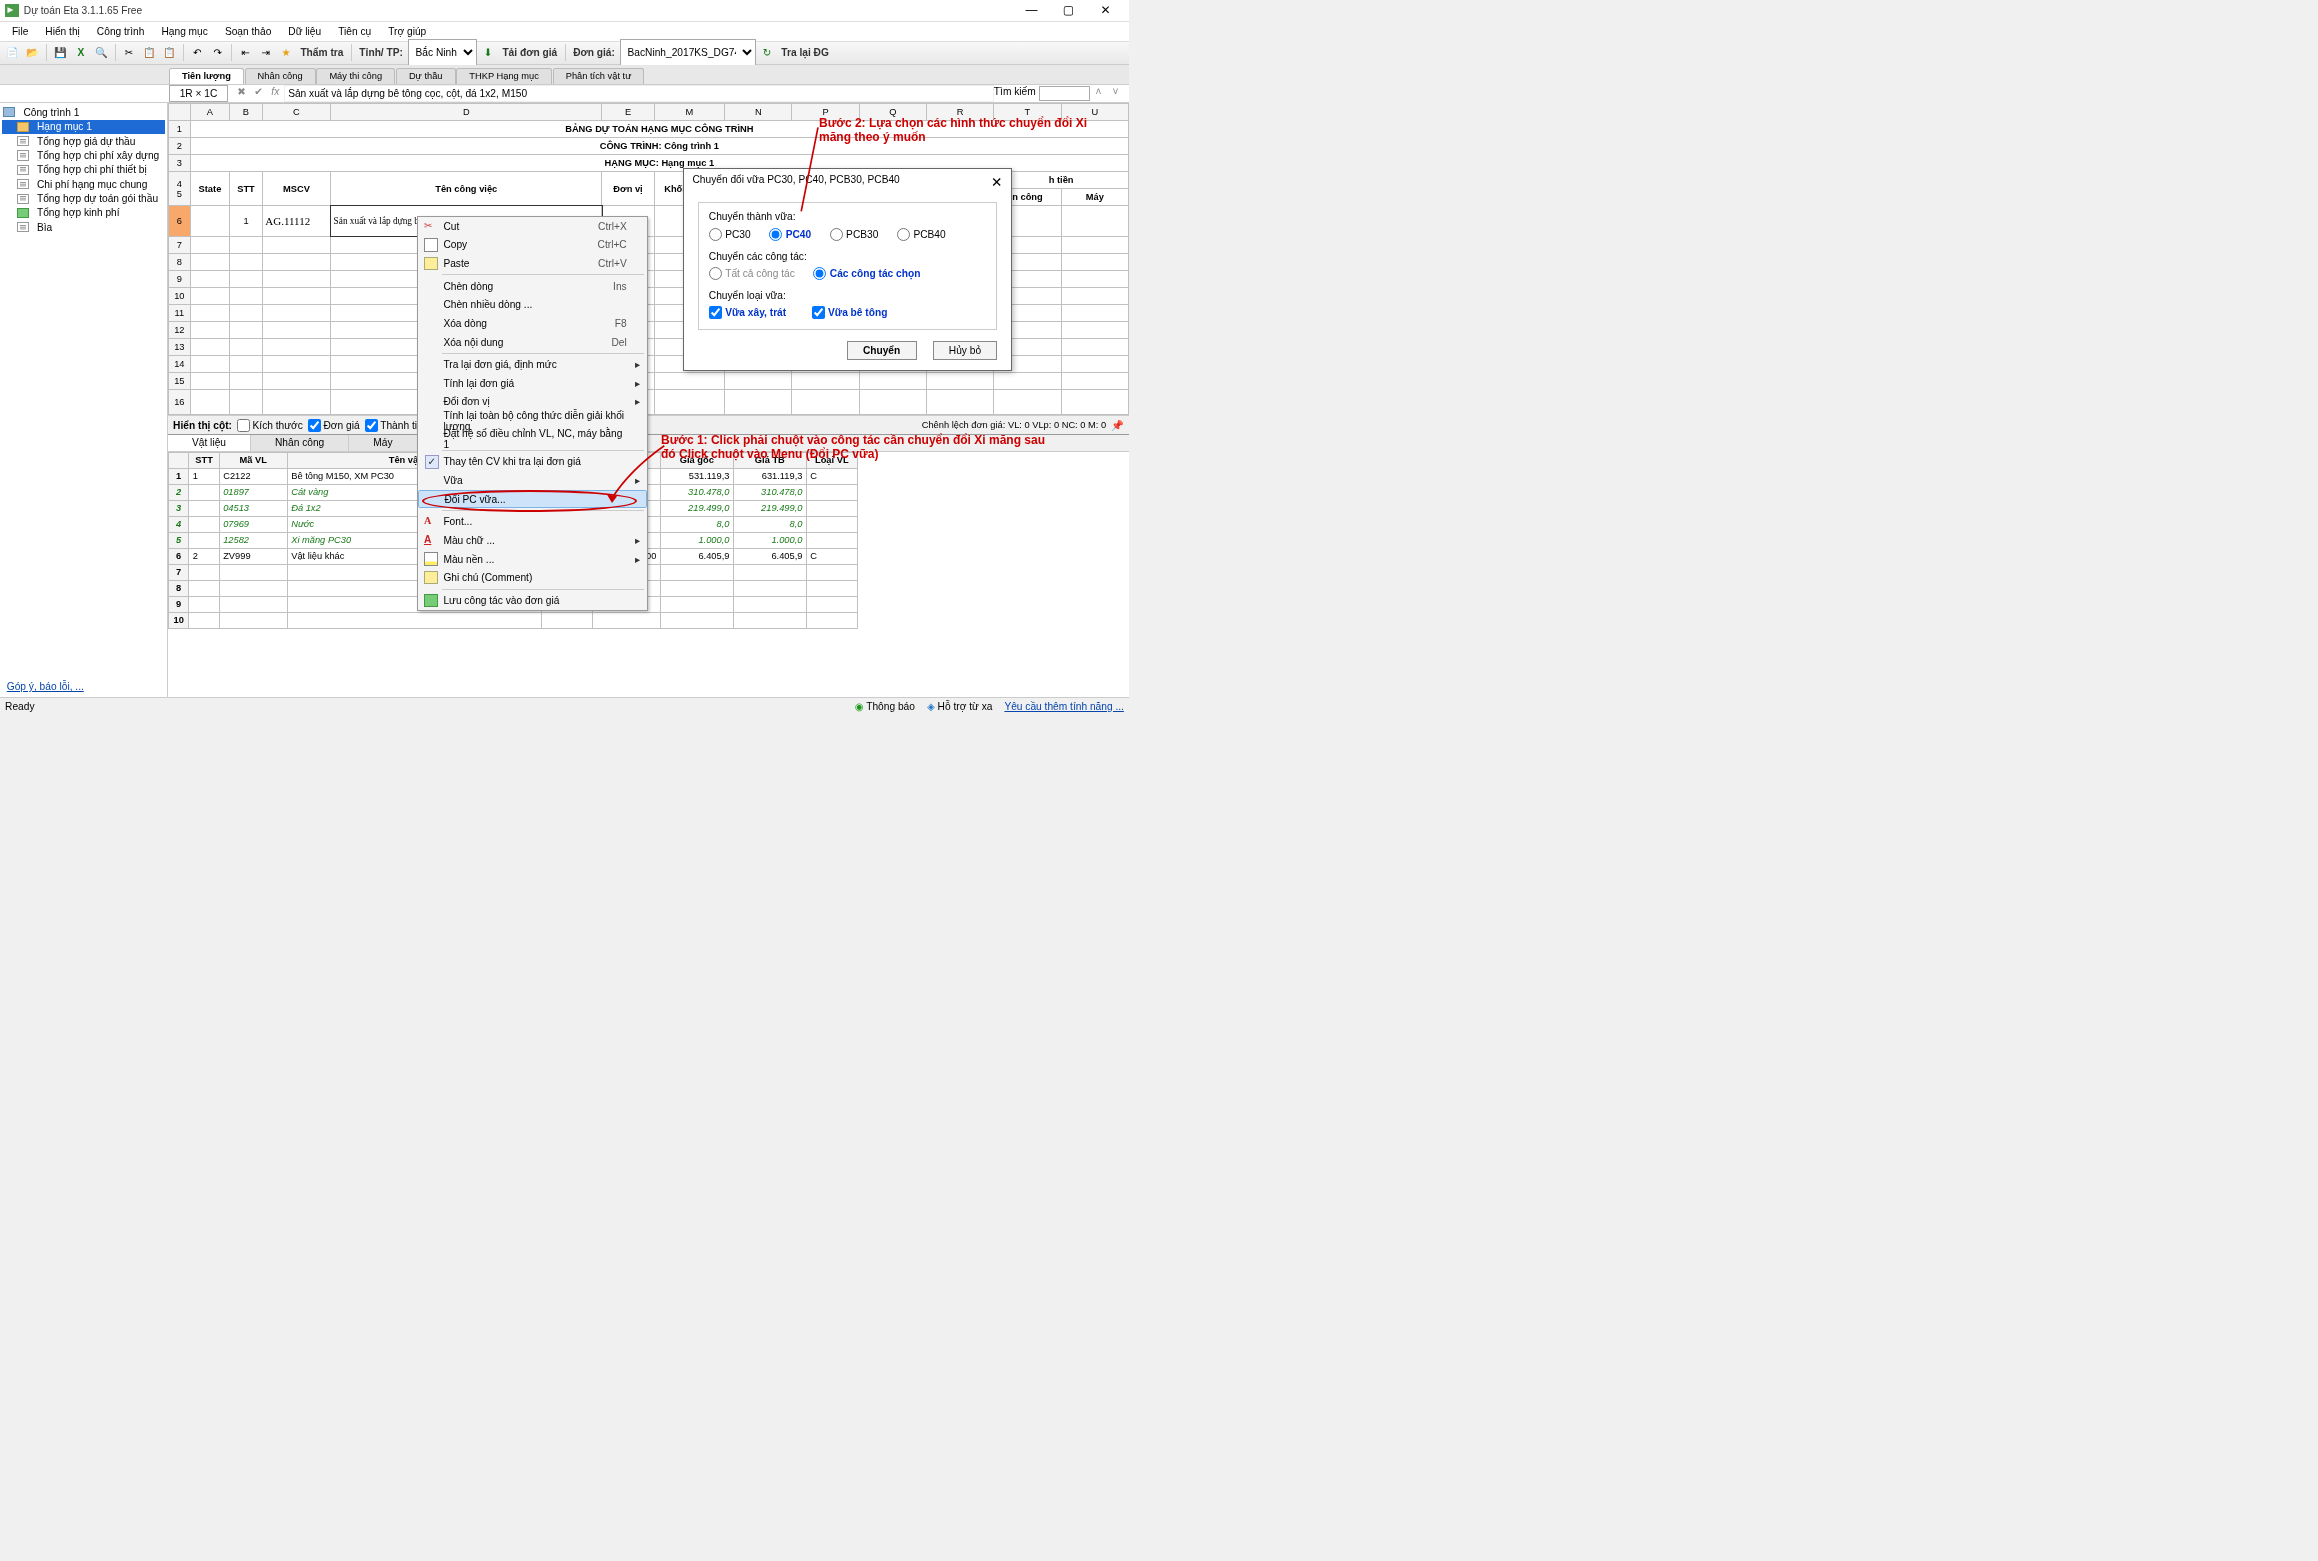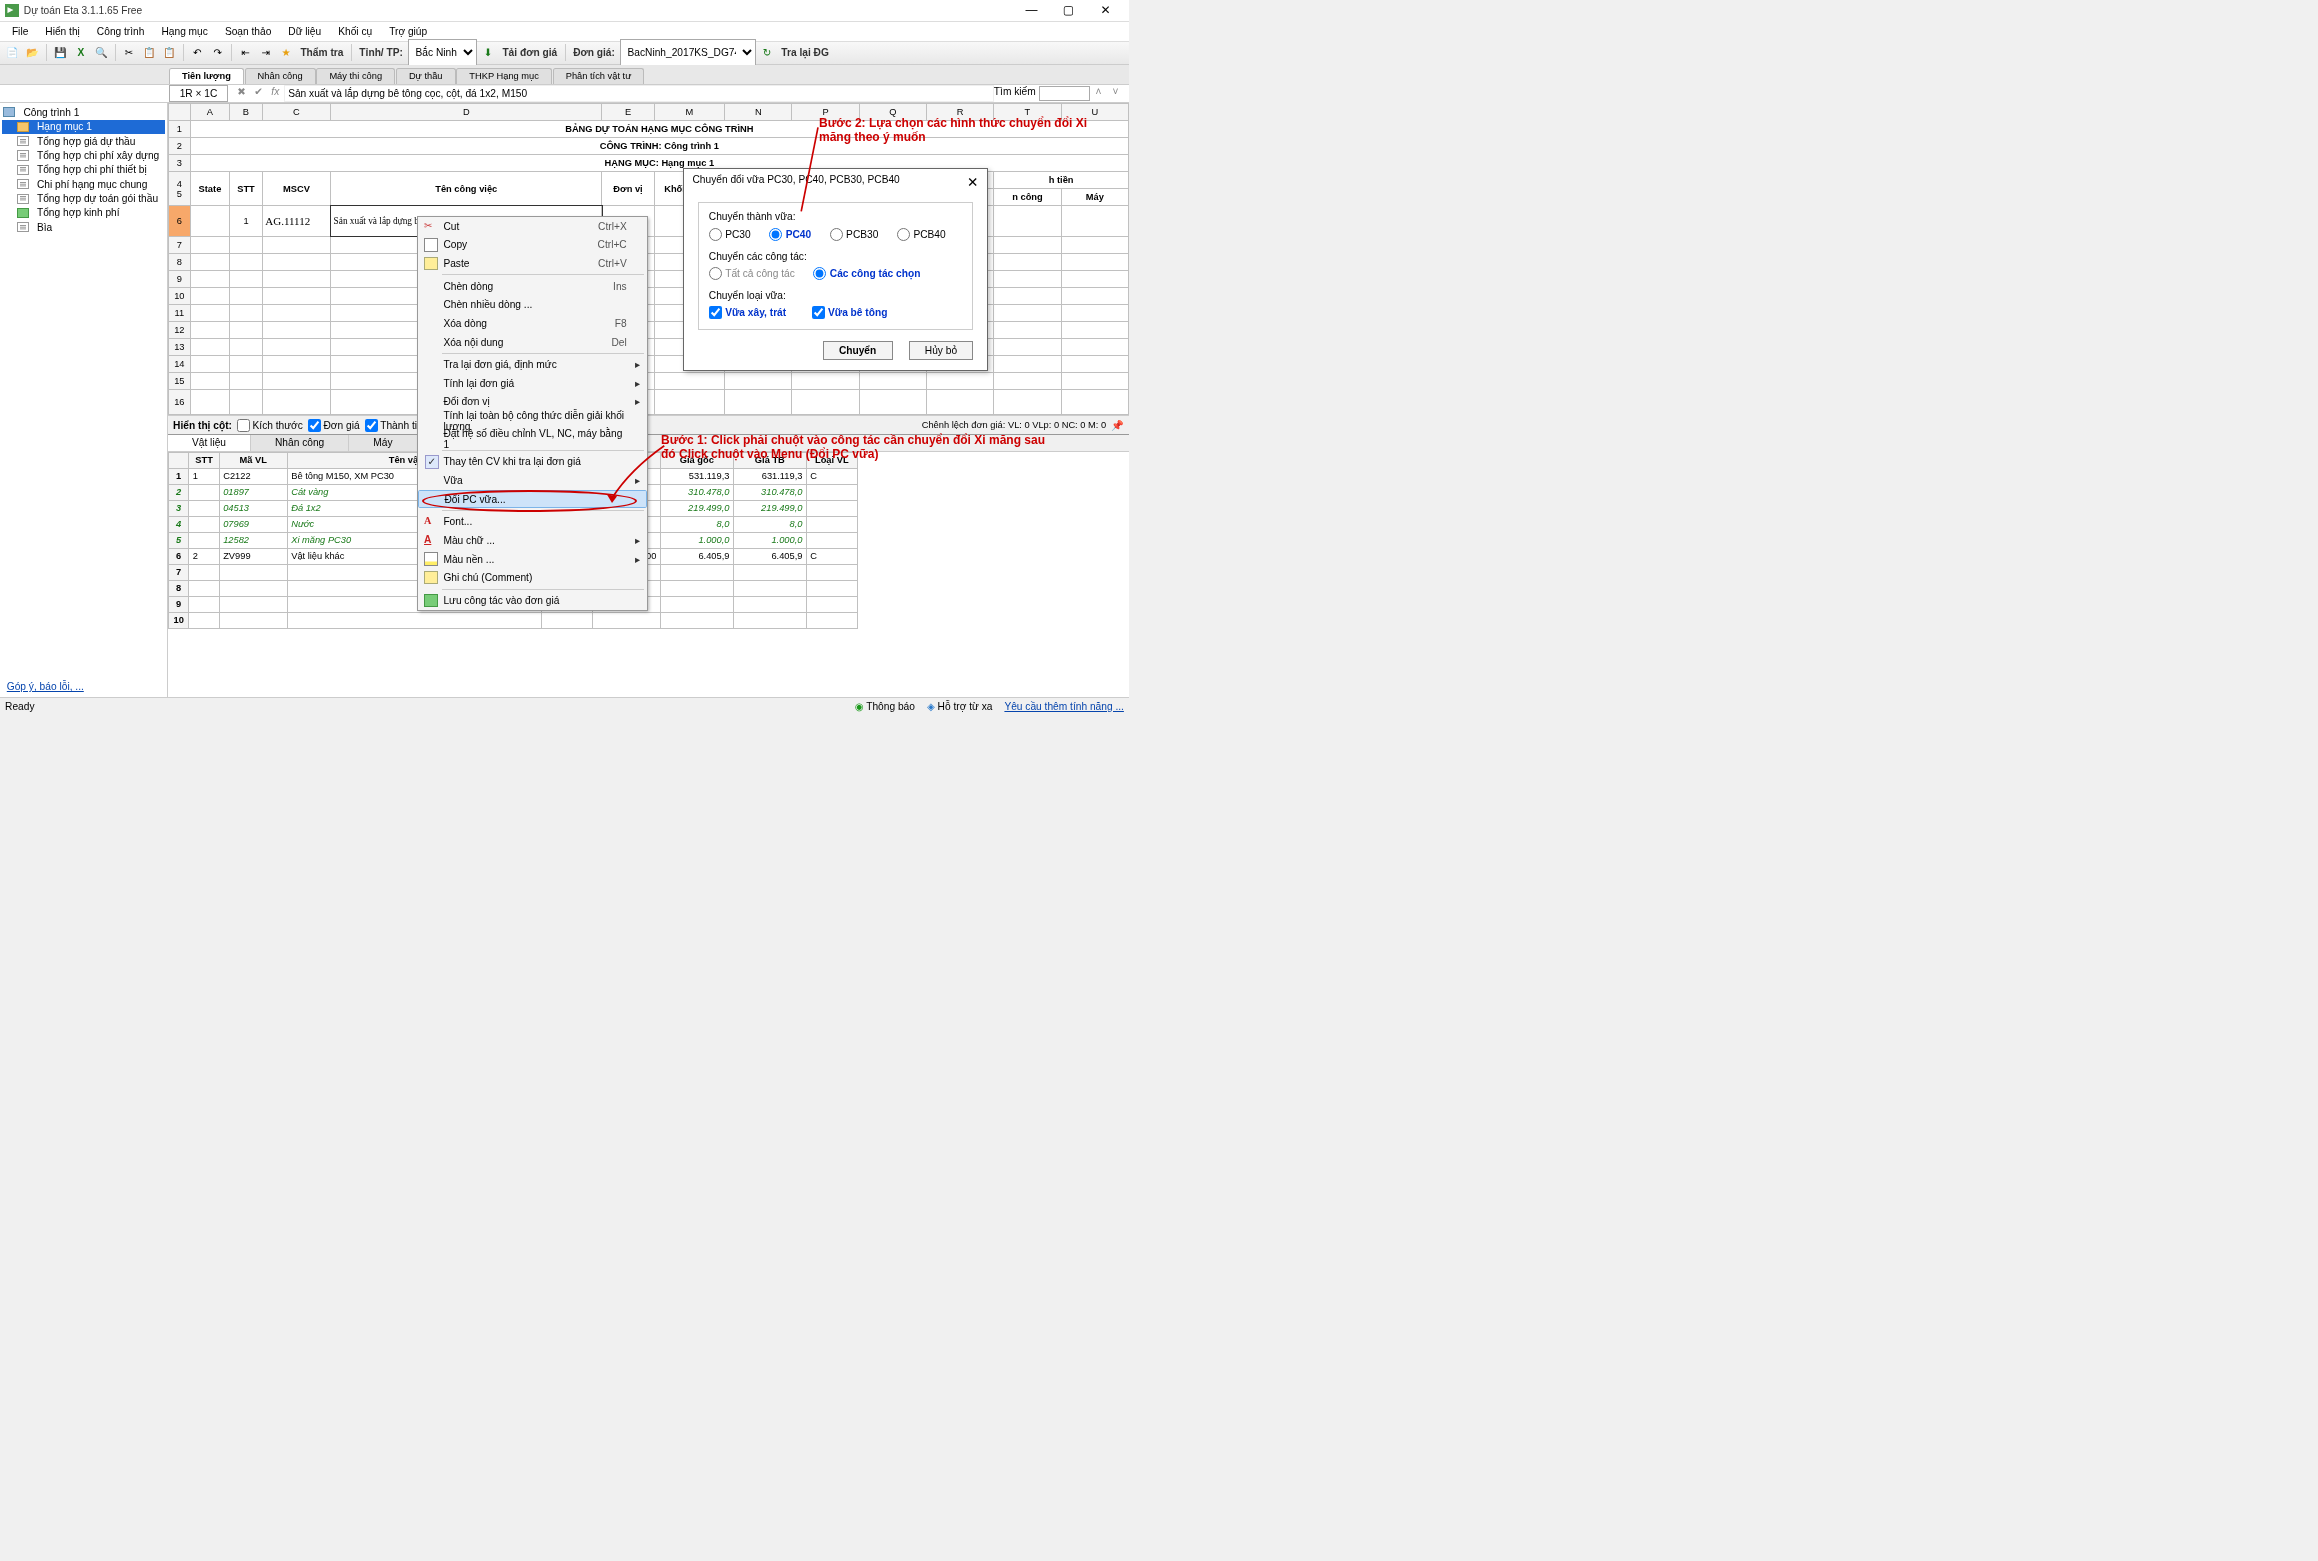--- a/index.html
+++ b/index.html
@@ -90,21 +90,21 @@
 .ic.cut{color:#c44;}
 .ic.copy{background:#fff; border:0.8px solid #888;}
 .ic.paste{background:#fe9; border:0.8px solid #aa7;}
 .ic.font{color:#c22; font-weight:bold; font-family:serif;}
 .ic.fcolor{text-decoration:underline; color:#c22; font-weight:bold;}
 .ic.bcolor{background:#fff; border:0.8px solid #888; box-shadow:inset 0 -3.4px #fe6;}
 .ic.note{background:#fe9; border:0.8px solid #aa7;}
 .ic.save{background:#7c7; border:0.8px solid #494;}
 
 
-.dialog{position:absolute; left:683px; top:168px; width:305px; background:#fff; border:0.8px solid #666; box-shadow:1.7px 1.7px 5.1px rgba(0,0,0,0.25); z-index:40;}
+.dialog{position:absolute; left:683px; top:168px; width:329px; background:#fff; border:0.8px solid #666; box-shadow:1.7px 1.7px 5.1px rgba(0,0,0,0.25); z-index:40;}
 .dialog .dhdr{padding:5.1px 8.5px; display:flex;}
 .dialog .dhdr .x{margin-left:auto; font-size:13.6px; cursor:pointer;}
 .dialog .dbody{padding:6.8px 13.6px 10.2px;}
 .dgrp{border:0.8px solid #ccc; padding:8.5px 10.2px 10.2px; margin-bottom:10.2px;}
 .dgrp .glbl{margin-bottom:5.1px;}
 .radios{display:flex; gap:18.6px; align-items:center;}
 .radios label{display:flex; align-items:center; gap:3.4px;}
 .radios .blue{color:#0033cc; font-weight:bold;}
 .chks{display:flex; gap:25.4px;}
 .chks label{display:flex; align-items:center; gap:3.4px; color:#0033cc; font-weight:bold;}
@@ -142,21 +142,21 @@
     </div>
   </div>
 
   <div class="menubar">
     <div class="mi">File</div>
     <div class="mi">Hiển thị</div>
     <div class="mi">Công trình</div>
     <div class="mi">Hạng mục</div>
     <div class="mi">Soạn thảo</div>
     <div class="mi">Dữ liệu</div>
-    <div class="mi">Khối cụ</div>
+    <div class="mi">Tiên cụ</div>
     <div class="mi">Trợ giúp</div>
   </div>
 
   <div class="toolbar">
     <div class="tbtn">📄</div>
     <div class="tbtn">📂</div>
     <div class="tsep"></div>
     <div class="tbtn">💾</div>
     <div class="tbtn" style="color:#1a7a1a;font-weight:bold;">X</div>
     <div class="tbtn">🔍</div>

